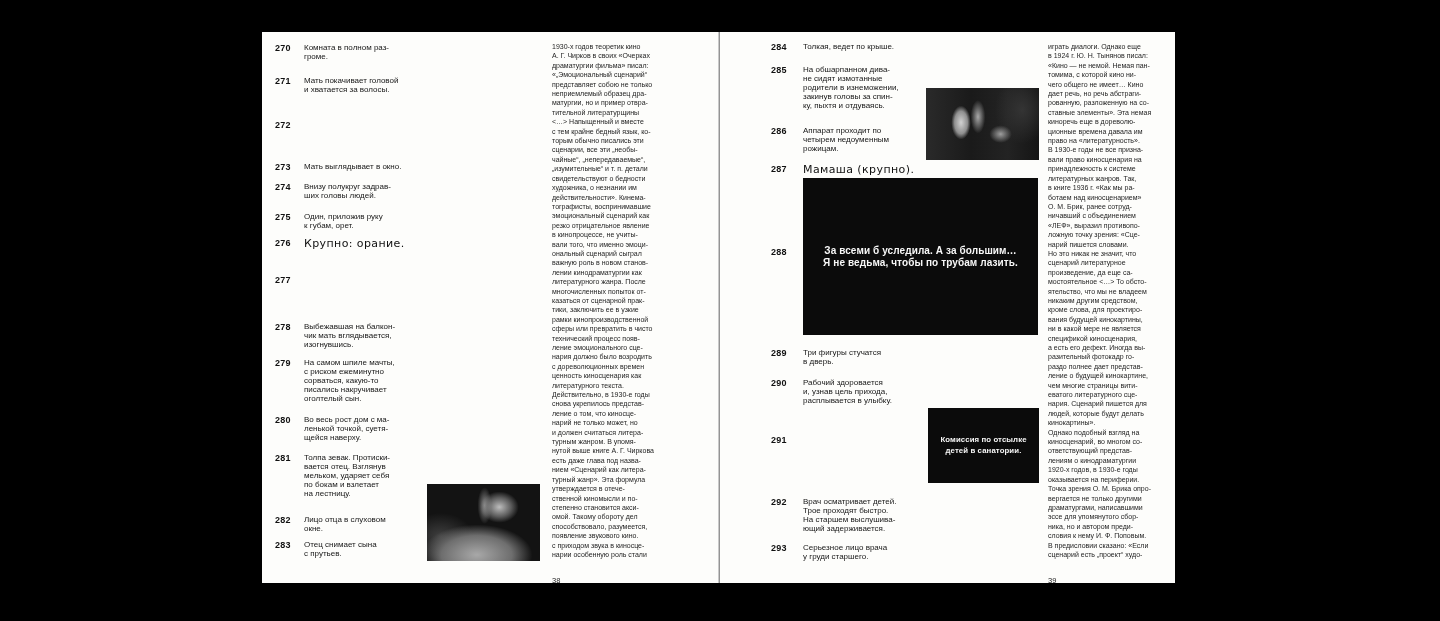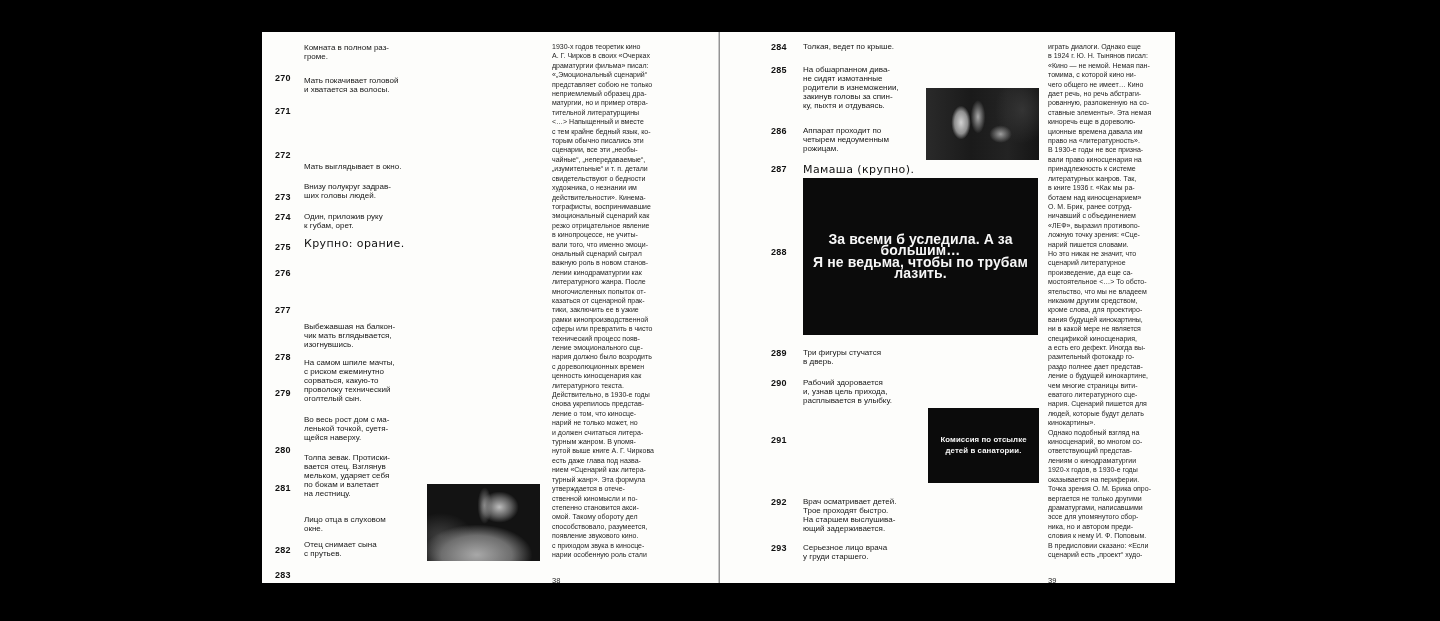--- a/index.html
+++ b/index.html
@@ -8,32 +8,32 @@
           font-family:"Liberation Sans",sans-serif;}
   .spread{position:absolute;left:262px;top:32px;width:913px;height:551px;background:#fdfdfb;}
   .page{position:absolute;top:0;height:100%;}
   .page-left{left:0;width:456px;border-right:1px solid #c9c9c9;}
   .page-right{left:457px;width:456px;border-left:1px solid #949494;}
 
   .shot{position:absolute;left:0;right:0;}
   .shot .num{position:absolute;top:0;font-weight:700;font-size:9px;letter-spacing:.3px;color:#111;}
   .shot .txt{position:absolute;top:0;font-size:8px;line-height:9px;font-weight:500;
              color:#161616;white-space:pre-line;}
-  .page-left .shot .num{left:13px;margin-top:30px;}
+  .page-left .shot .num{left:13px;}
   .page-left .shot .txt{left:42px;width:135px;}
   .page-right .shot .num{left:51px;}
   .page-right .shot .txt{left:83px;width:150px;}
   .txt.display{font-family:"DejaVu Sans",sans-serif;font-size:11px;line-height:12px;
                letter-spacing:.4px;font-weight:500;color:#111;}
 
   .intertitle{position:absolute;background:#0b0b0b;display:flex;align-items:center;
               justify-content:center;text-align:center;}
   .intertitle .cap{color:#f7f7f7;font-weight:700;font-size:7.8px;line-height:10.6px;
                    white-space:pre-line;letter-spacing:.1px;}
-  .intertitle.large .cap{font-size:14px;line-height:11.5px;}
+  .intertitle.large .cap{font-size:10px;line-height:11.5px;}
 
   .photo{position:absolute;background:#141414;}
   .photo-father{background:
       radial-gradient(ellipse 22% 26% at 64% 30%, #bdbdbd, rgba(130,130,130,.65) 48%, rgba(60,60,60,0) 78%),
       radial-gradient(ellipse 9% 34% at 51% 28%, #8d8d8d, rgba(80,80,80,0) 70%),
       radial-gradient(ellipse 60% 48% at 44% 92%, #a8a8a8, #6e6e6e 52%, rgba(30,30,30,0) 82%),
       radial-gradient(ellipse 40% 42% at 12% 68%, #3f3f3f, rgba(25,25,25,0) 72%),
       #131313;}
   .photo-workers{background:
       radial-gradient(ellipse 11% 30% at 31% 48%, #d2d2d2, #8f8f8f 52%, rgba(50,50,50,0) 78%),
@@ -99,21 +99,21 @@
         <span class="num">278</span>
         <span class="txt">Выбежавшая на балкон-
 чик мать вглядывается,
 изогнувшись.</span>
       </div>
       <div class="shot" style="top:326px">
         <span class="num">279</span>
         <span class="txt">На самом шпиле мачты,
 с риском ежеминутно
 сорваться, какую-то
-проволоку технический
+писались накручивает
 оголтелый сын.</span>
       </div>
       <div class="shot" style="top:383px">
         <span class="num">280</span>
         <span class="txt">Во весь рост дом с ма-
 ленькой точкой, суетя-
 щейся наверху.</span>
       </div>
       <div class="shot" style="top:421px">
         <span class="num">281</span>

